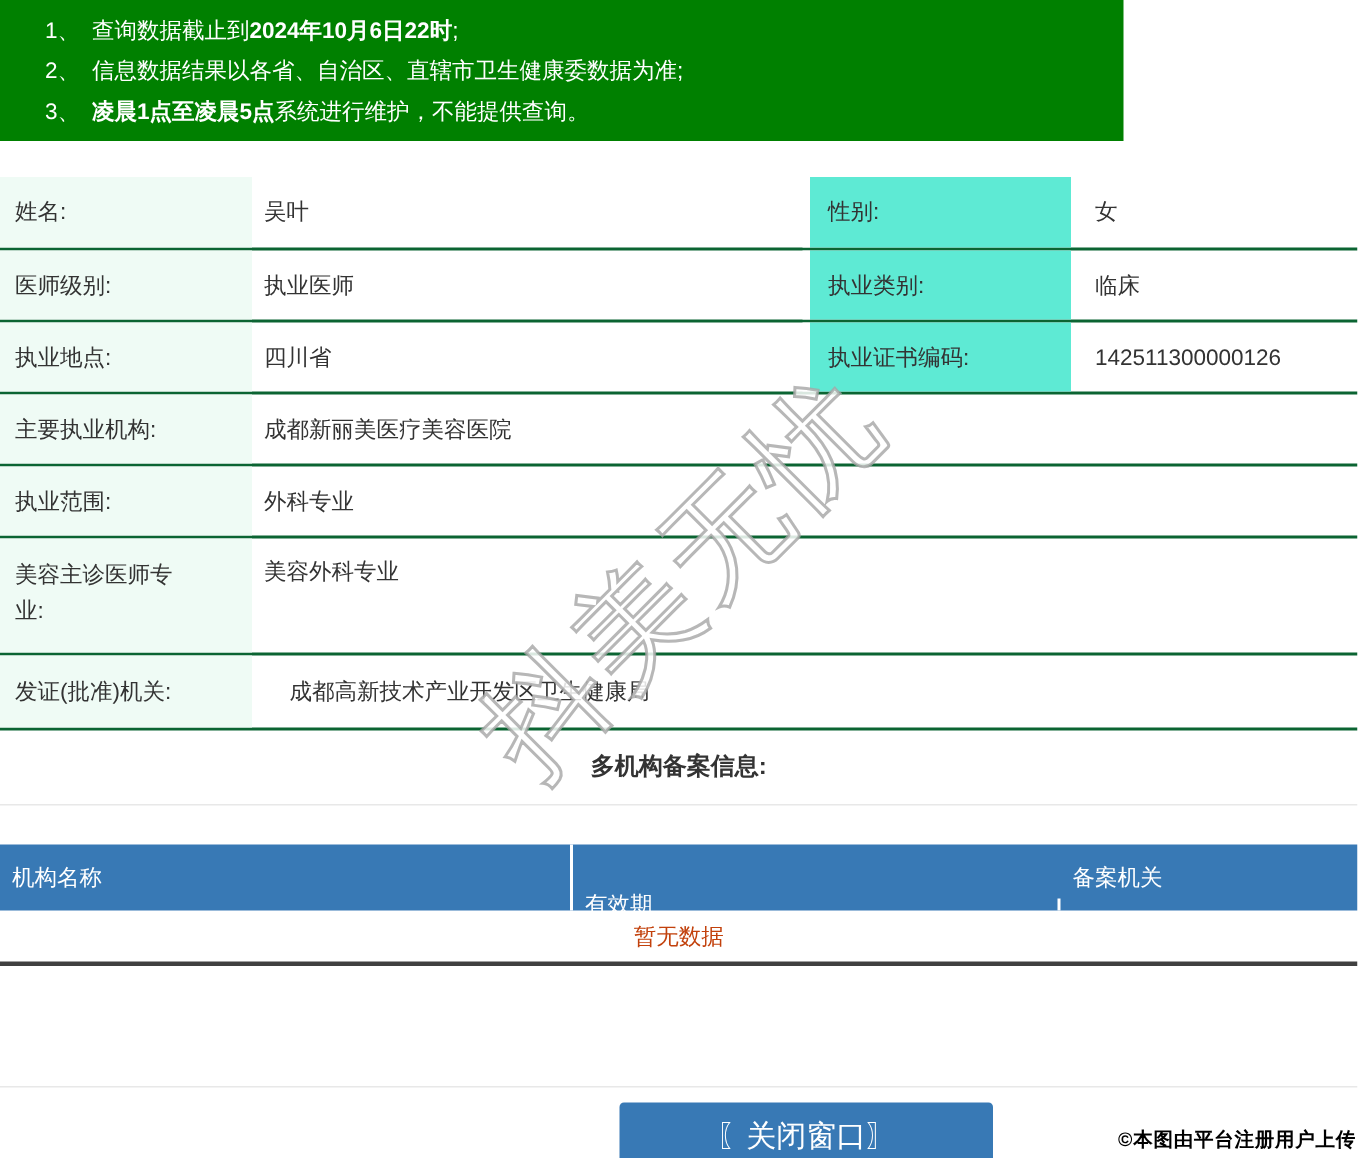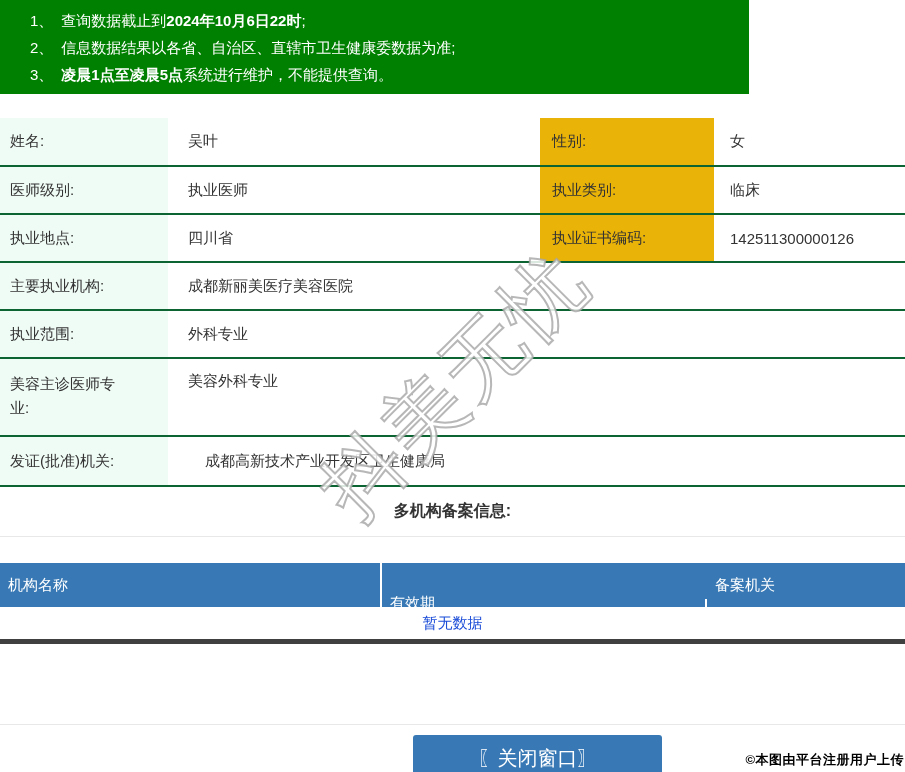--- a/index.html
+++ b/index.html
@@ -29,23 +29,23 @@
     width: 905px;
     border-bottom: 2px solid #0b6432;
   }
   .row.h49 { height: 49px; }
   .row.h48 { height: 48px; }
   .row.h78 { height: 78px; }
   .row.h50 { height: 50px; gap: 17px; }
   .cell { display: flex; align-items: center; font-size: 15px; }
   .row.tall .cell { align-items: flex-start; padding-top: 13px; }
   .lbl-l  { width: 168px; background: #effbf5; padding-left: 10px; }
-  .val-l  { flex: 1; padding-left: 20px; }
+  .val-l  { flex: 1; padding-left: 8px; }
   .gap    { width: 5px; background: #fff; }
-  .lbl-r  { width: 174px; background: #eab308; padding-left: 12px; }
+  .lbl-r  { width: 174px; background: #5eead4; padding-left: 12px; }
   .val-r  { width: 191px; padding-left: 16px; }
   .lbl-l.narrow { padding-right: 36px; line-height: 24px; }
 
   
   .section-head {
     height: 50px;
     display: flex; align-items: center; justify-content: center;
     font-size: 16px; font-weight: bold; color: #333;
     border-bottom: 1px solid #e8e8e8;
   }
@@ -53,22 +53,22 @@
   
   .filing { margin-top: 26px; }
   .filing-header { display: flex; height: 44px; background: #3879b5; color: #fff; font-size: 15px; }
   .fh-cell { display: flex; align-items: center; padding-left: 8px; }
   .fh-1 { width: 382px; border-right: 2px solid #fff; }
   .fh-2 { width: 325px; border-right: 2px solid #fff; margin-top: 36px; }
   .fh-3 { flex: 1; }
   .empty-row {
     height: 37px;
     display: flex; align-items: center; justify-content: center;
-    color: #1d4ed8; font-size: 15px;
-    border-bottom: 5px solid #404040;
+    color: #c2410c; font-size: 15px;
+    border-bottom: 3px solid #404040;
   }
   .big-spacer { height: 81px; border-bottom: 1px solid #e8e8e8; }
 
   
   .footer-area { padding-top: 10px; }
   .close-btn {
     display: block;
     margin-left: 413px;
     width: 249px; height: 46px;
     background: #3879b5; color: #fff;

